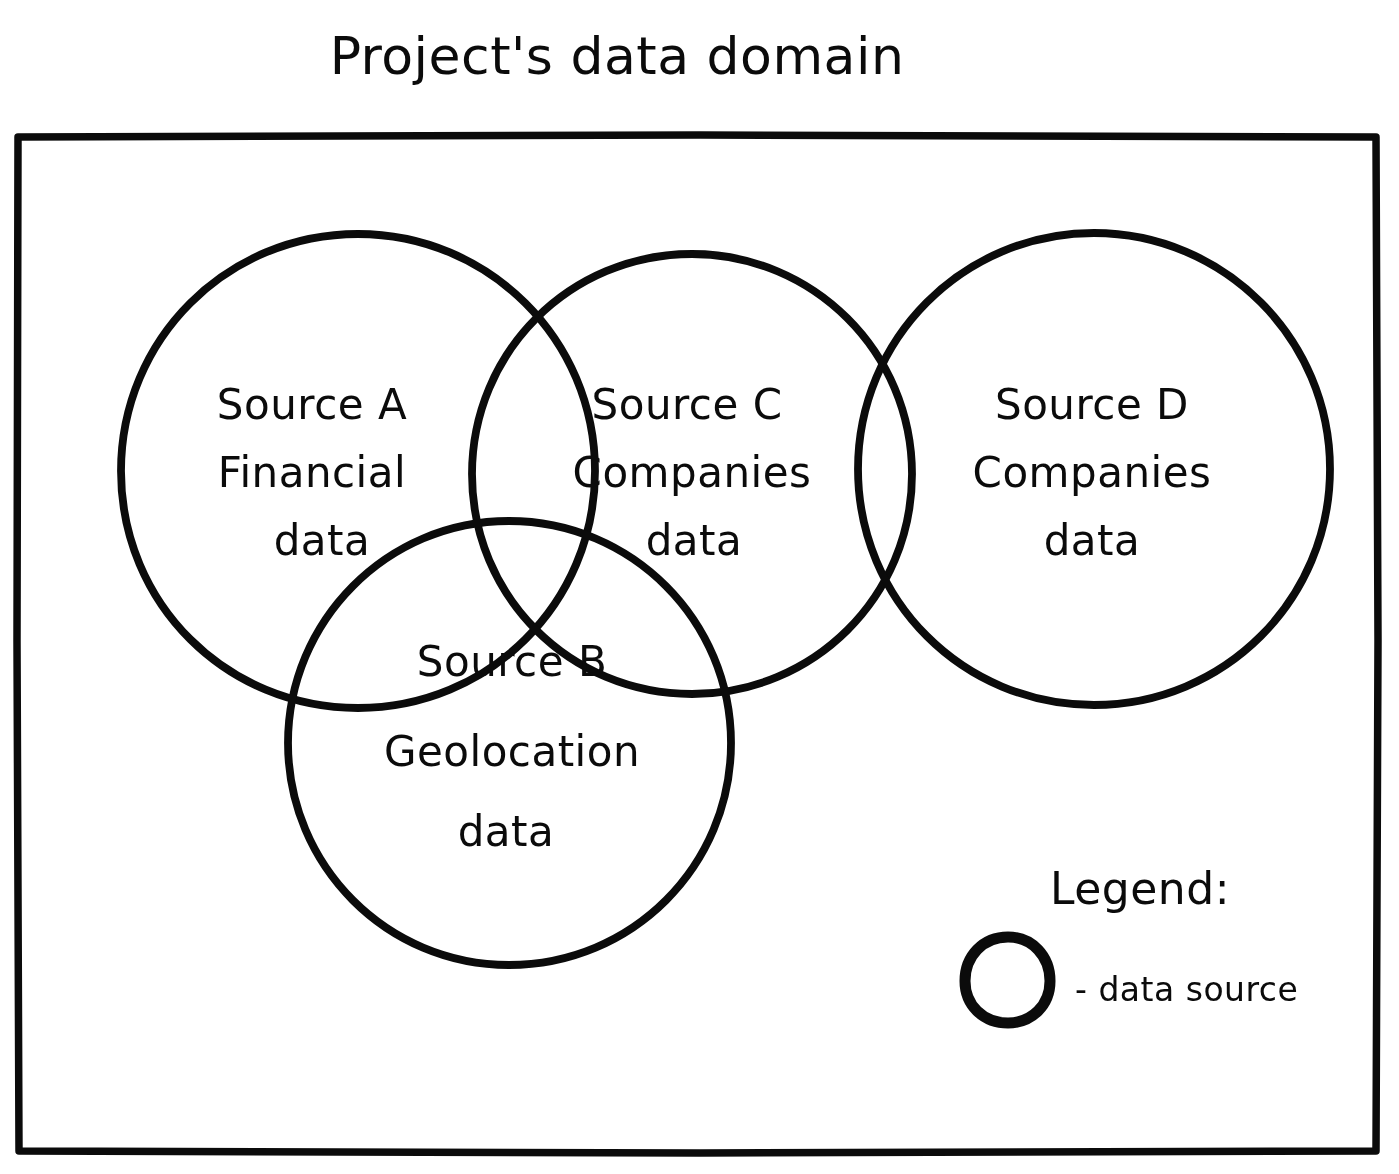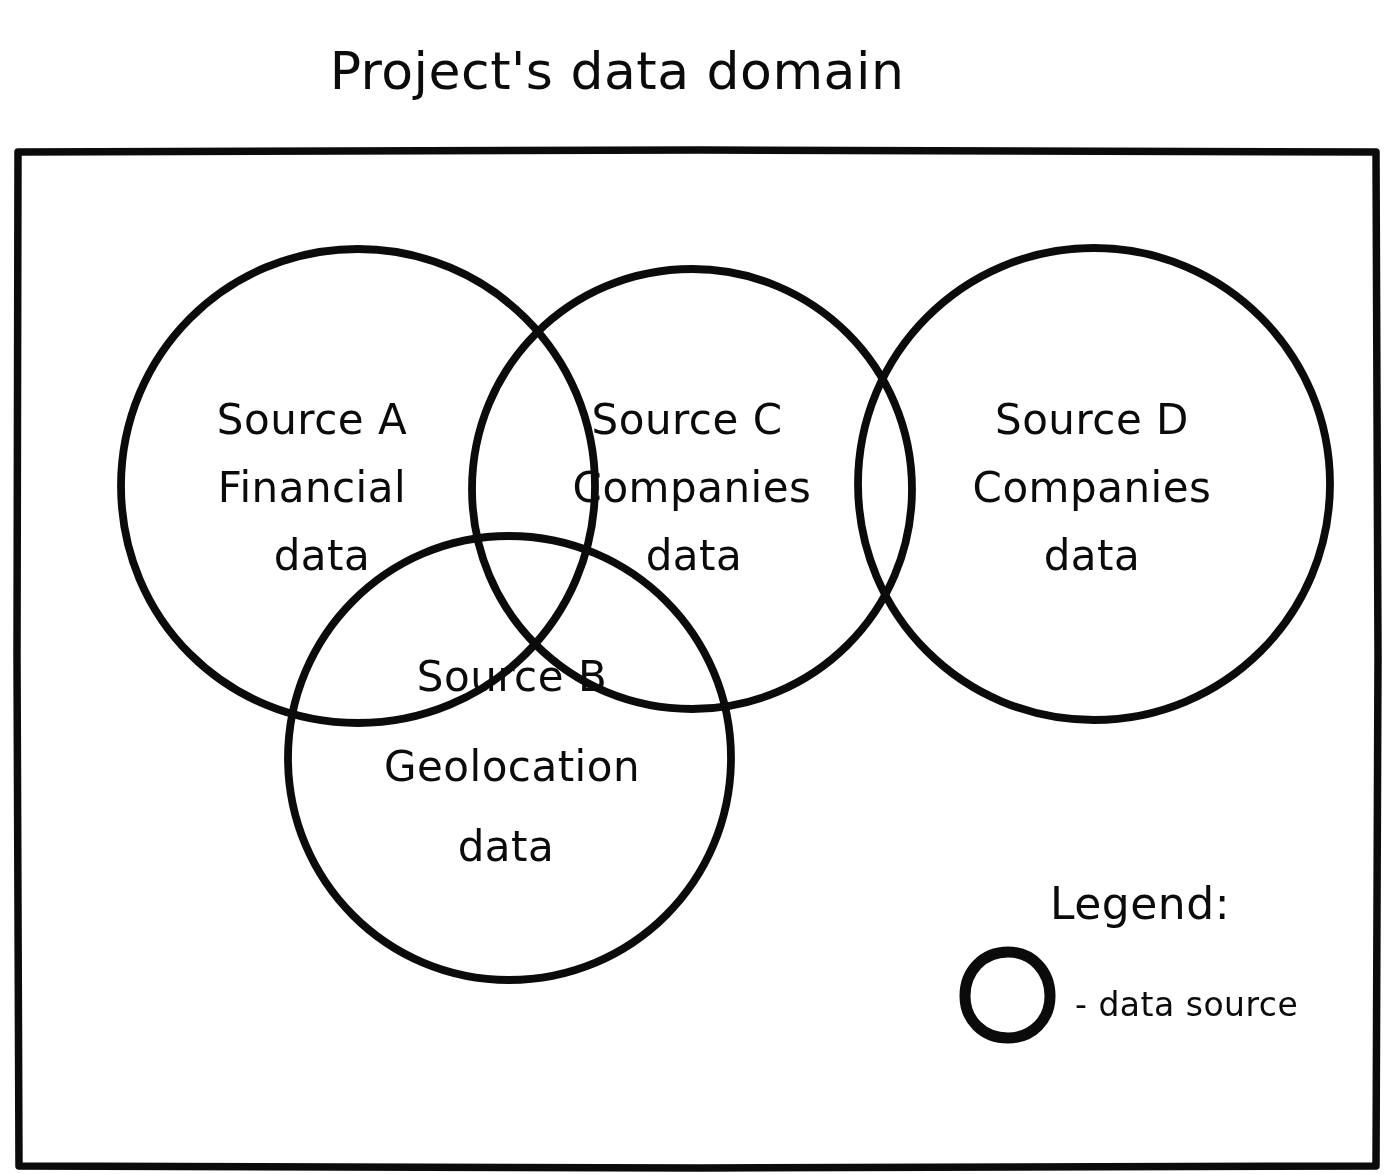--- a/index.html
+++ b/index.html
@@ -9,21 +9,21 @@
   }
   body {
     width: 1399px;
     height: 1174px;
     position: relative;
     overflow: hidden;
     font-family: "DejaVu Sans", sans-serif;
   }
   #stage {
     position: absolute;
-    left: 0; top: 16px;
+    left: 0; top: 1px;
     width: 1399px;
     height: 1044px;
   }
   svg#canvas {
     position: absolute;
     left: 0; top: 0;
     width: 1399px;
     height: 1174px;
   }
   .hand-text {

